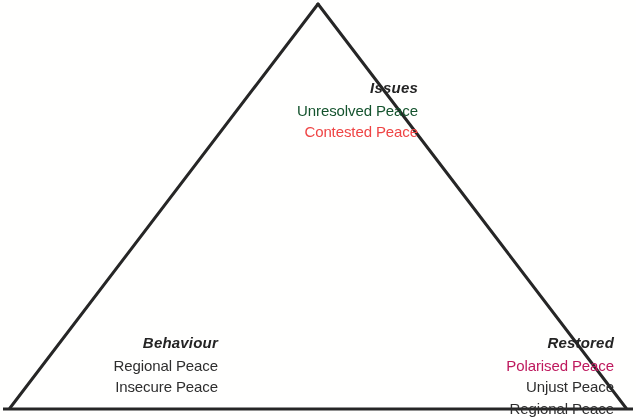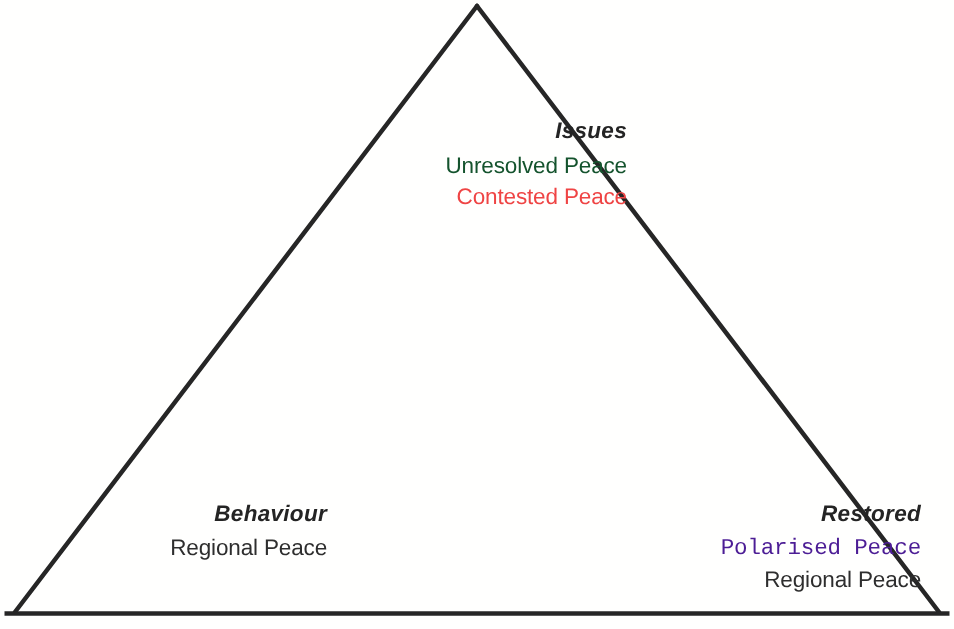--- a/index.html
+++ b/index.html
@@ -96,21 +96,23 @@
 
   <div class="vertex-block" id="block-issues">
     <span class="vertex-heading" style="color: rgb(36, 36, 36);">Issues</span>
     <span class="vertex-item" style="color: #14532d;">Unresolved Peace</span>
     <span class="vertex-item" style="color: #ef4444;">Contested Peace</span>
   </div>
 
   <div class="vertex-block" id="block-behaviour">
     <span class="vertex-heading" style="color: rgb(36, 36, 36);">Behaviour</span>
     <span class="vertex-item" style="color: rgb(46, 46, 46);">Regional Peace</span>
+    <span class="vertex-item" style="color: rgb(46, 46, 46);">Insecure Peace</span>
   </div>
 
   <div class="vertex-block" id="block-attitudes">
     <span class="vertex-heading" style="color: rgb(36, 36, 36);">Restored</span>
-    <span class="vertex-item" style="color: #4c1d95; font-family: Liberation Mono, monospace;">Polarised Peace</span>
+    <span class="vertex-item" style="color: #be185d;">Polarised Peace</span>
+    <span class="vertex-item" style="color: rgb(46, 46, 46);">Unjust Peace</span>
     <span class="vertex-item" style="color: rgb(46, 46, 46);">Regional Peace</span>
   </div>
 
 </div>
 
 </body></html>

